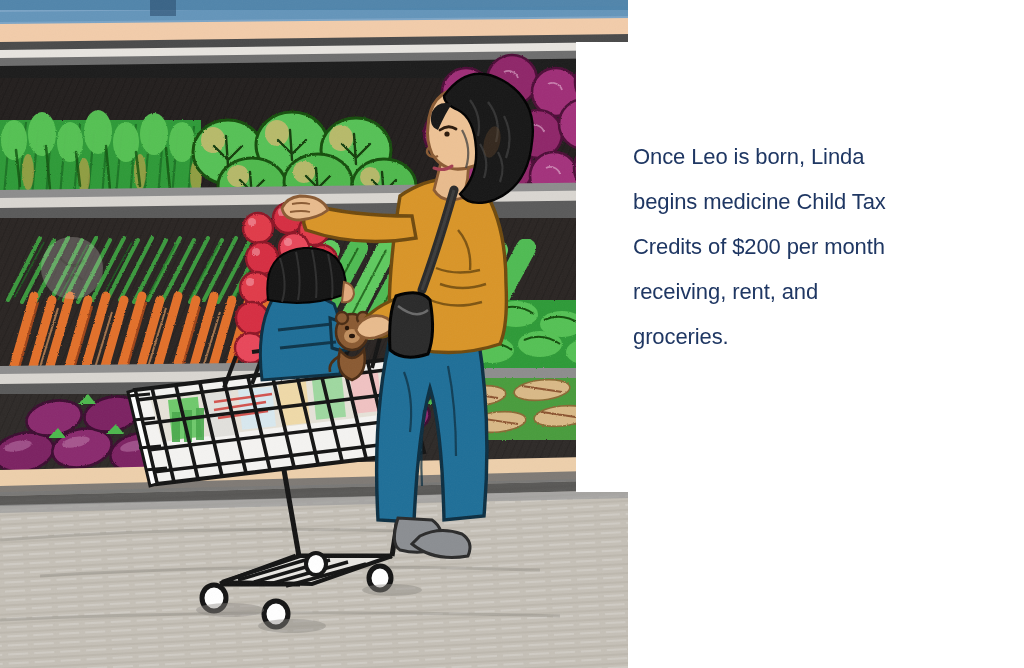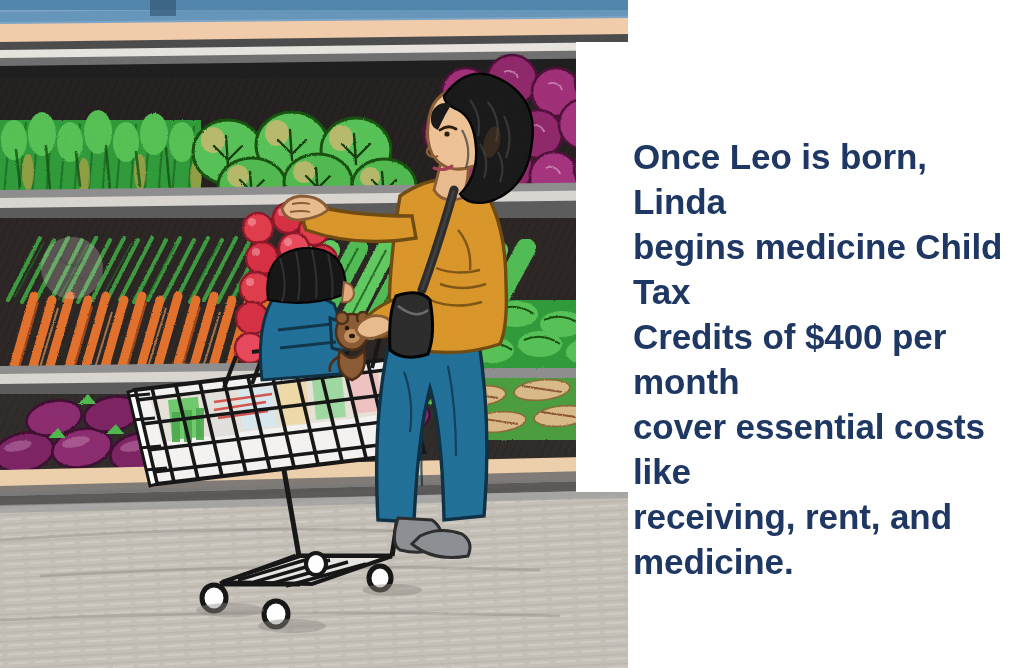--- a/index.html
+++ b/index.html
@@ -13,21 +13,21 @@
 
   
   #white-panel{position:absolute;left:576px;top:42px;width:448px;height:450px;
                background:#ffffff;}
   #white-right{position:absolute;left:628px;top:0;width:396px;height:668px;
                background:#ffffff;}
   #white-top{position:absolute;left:628px;top:0;width:396px;height:42px;background:#fff;}
 
   
   #caption{position:absolute;left:633px;top:134px;width:392px;
-           color:#1f3763;font-size:35px;font-weight:700;line-height:45px;
+           color:#1f3763;font-size:22px;font-weight:400;line-height:45px;
            letter-spacing:-0.1px;}
   #caption p{margin:0;}
 </style>
 </head>
 <body>
 
 <div id="stage">
 
   <div id="illustration">
     <svg viewBox="0 0 630 668" xmlns="http://www.w3.org/2000/svg">
@@ -594,19 +594,18 @@
     </svg>
   </div>
 
   <div id="white-panel"></div>
   <div id="white-right"></div>
   <div id="white-top"></div>
 
   <div id="caption">
     <p>Once Leo is born, Linda</p>
     <p>begins medicine Child Tax</p>
-    <p>Credits of $400 per month</p>
-    <p>cover essential costs like</p>
+    <p>Credits of $200 per month</p>
     <p>receiving, rent, and</p>
-    <p>medicine.</p>
+    <p>groceries.</p>
   </div>
 
 </div>
 
 </body></html>

